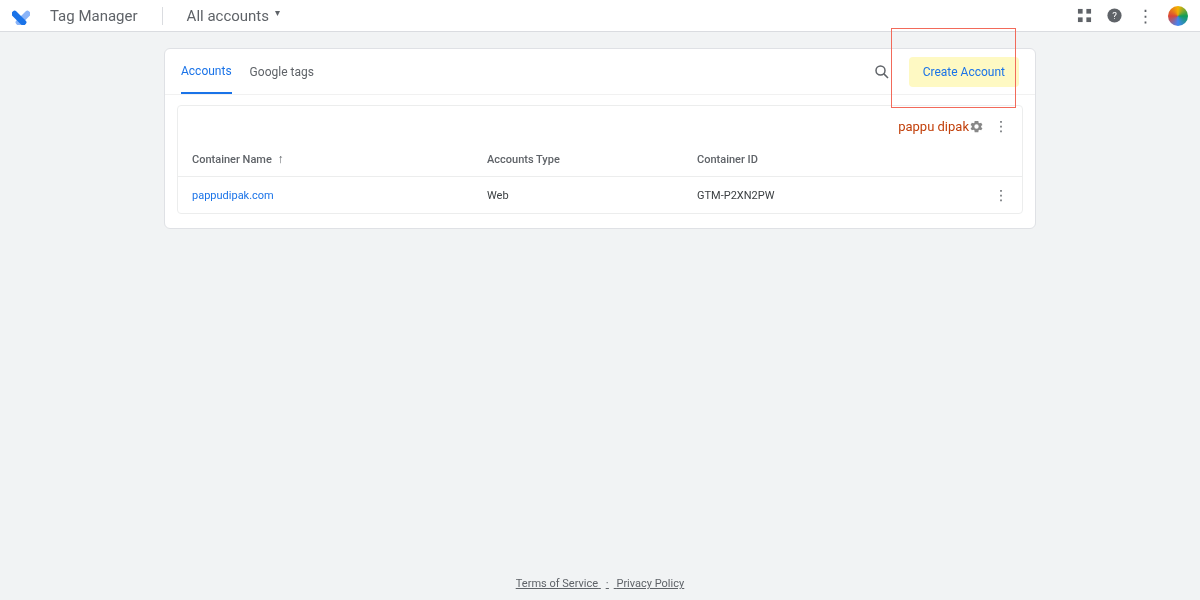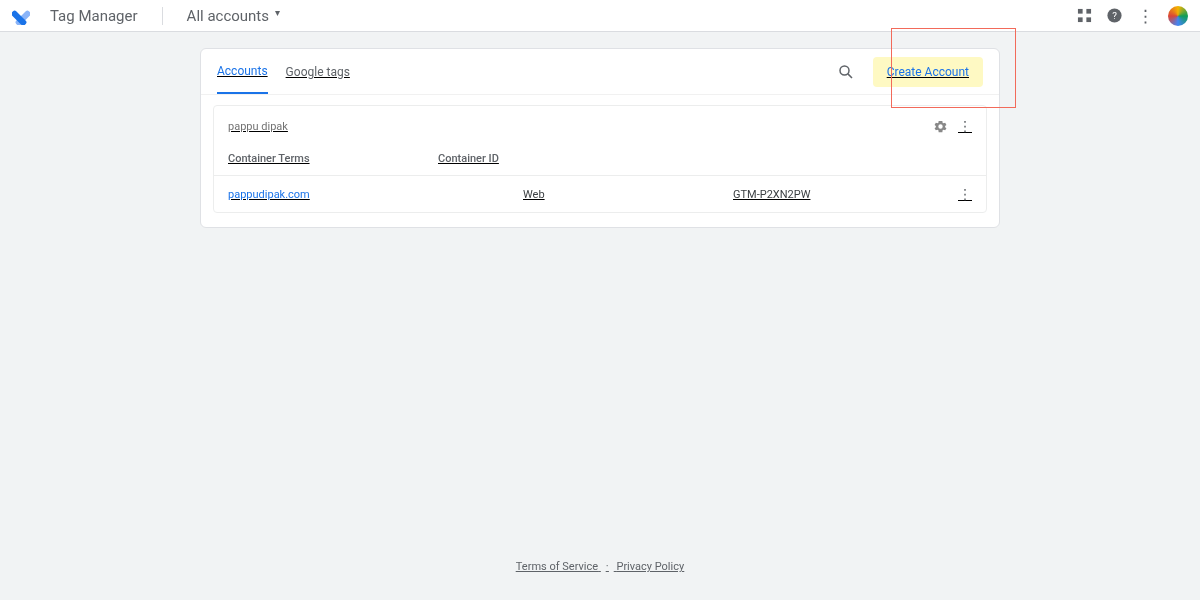--- a/index.html
+++ b/index.html
@@ -15,53 +15,53 @@
     .prod-name { color:#5f6368; font-size:15px; }
     .vline { width:1px; height:18px; background:#dadce0; margin:0 4px; }
     .acct-sel { color:#5f6368; font-size:15px; display:flex; align-items:flex-start; gap:6px; cursor:pointer; }
     .caret { font-size:10px; color:#5f6368; }
     .header-right { display:flex; align-items:center; gap:14px; }
     .hicon { color:#5f6368; cursor:pointer; display:flex; align-items:center; font-size:17px; }
     .avatar { width:20px; height:20px; border-radius:50%;
               background: conic-gradient(#f4b400, #0f9d58, #4285f4, #db4437, #f4b400); }
 
     
-    .wrap { width:800px; margin:16px auto 0;text-decoration:underline; }
+    .wrap { width:872px; margin:16px auto 0; }
     .card { background:#fff; border:1px solid #dfe1e5; border-radius:6px; overflow:hidden; }
 
     .card-head { display:flex; align-items:center; padding:0 16px; height:46px; gap:18px;
                  border-bottom:1px solid #f1f1f1; }
     .tab { font-size:12px; color:#5f6368; padding:14px 0; cursor:pointer; }
     .tab.active { color:#1a73e8; border-bottom:2px solid #1a73e8; }
     .flex-spacer { flex:1; }
     .search-icon { color:#5f6368; cursor:pointer; font-size:16px; }
     .create-btn { background:#fef9c3; color:#1a73e8; font-size:12px; padding:8px 14px;
                   border:none; border-radius:4px; cursor:pointer; }
 
     .acct-block { border:1px solid #eceded; border-radius:4px; margin:10px 12px 14px; }
     .acct-title { display:flex; align-items:center; padding:12px 14px 8px; }
-    .acct-title h3 { font-size:11px; font-weight:400; color:#737373; flex:1; }
+    .acct-title h3 { font-size:13px; font-weight:400; color:#c2410c; flex:1;text-align:right; }
     .gear { color:#888; font-size:14px; cursor:pointer; margin-right:10px; }
     .more { color:#5f6368; font-size:14px; cursor:pointer; }
 
     .tbl-head, .tbl-row { display:flex; align-items:center; padding:10px 14px; font-size:11px; }
     .tbl-head { color:#5f6368; border-bottom:1px solid #eceded; font-weight:500; }
     .col-name  { flex: 0 0 295px; }
     .col-type  { flex: 0 0 210px; }
     .col-id    { flex: 1; }
     .col-menu  { flex: 0 0 20px; text-align:right; }
     .sort-arrow { font-size:12px; margin-left:3px; }
     .tbl-row { color:#3c4043; font-size:11px; }
     .tbl-row .link { color:#1a73e8; cursor:pointer; }
 
     
     .hl { position:absolute; border:1px solid #f26a5a; pointer-events:none;
           top:28px; left:891px; width:125px; height:80px; }
 
-    .footer { position:absolute; bottom:27px; left:0; right:0; text-align:center;
+    .footer { position:absolute; bottom:10px; left:0; right:0; text-align:center;
               font-size:11px; color:#5f6368;text-decoration:underline; }
     .footer span { text-decoration:underline; cursor:pointer; }
     .dot { margin:0 5px; text-decoration:none; }
 
     svg { display:block; }
   </style>
 </head>
 <body>
 
 <div class="header">
@@ -120,21 +120,25 @@
         <h3>pappu dipak</h3>
         <span class="gear">
           <svg width="15" height="15" viewBox="0 0 24 24" fill="#888">
             <path d="M19.4 13a7.5 7.5 0 000-2l2.1-1.6-2-3.5-2.5 1a7.5 7.5 0 00-1.7-1L15 3h-6l-.3 2.9a7.5 7.5 0 00-1.7 1l-2.5-1-2 3.5L4.6 11a7.5 7.5 0 000 2l-2.1 1.6 2 3.5 2.5-1a7.5 7.5 0 001.7 1L9 21h6l.3-2.9a7.5 7.5 0 001.7-1l2.5 1 2-3.5zM12 15.5A3.5 3.5 0 1112 8.5a3.5 3.5 0 010 7z"></path>
           </svg>
         </span>
         <span class="more">⋮</span>
       </div>
 
       <div class="tbl-head">
-        <span class="col-type">Container Terms</span>
+        <span class="col-name">
+          <span>Container Name</span>
+          <span class="sort-arrow">↑</span>
+        </span>
+        <span class="col-type">Accounts Type</span>
         <span class="col-id">Container ID</span>
         <span class="col-menu"></span>
       </div>
 
       <div class="tbl-row">
         <span class="col-name link">pappudipak.com</span>
         <span class="col-type">Web</span>
         <span class="col-id">GTM-P2XN2PW</span>
         <span class="col-menu more">⋮</span>
       </div>

